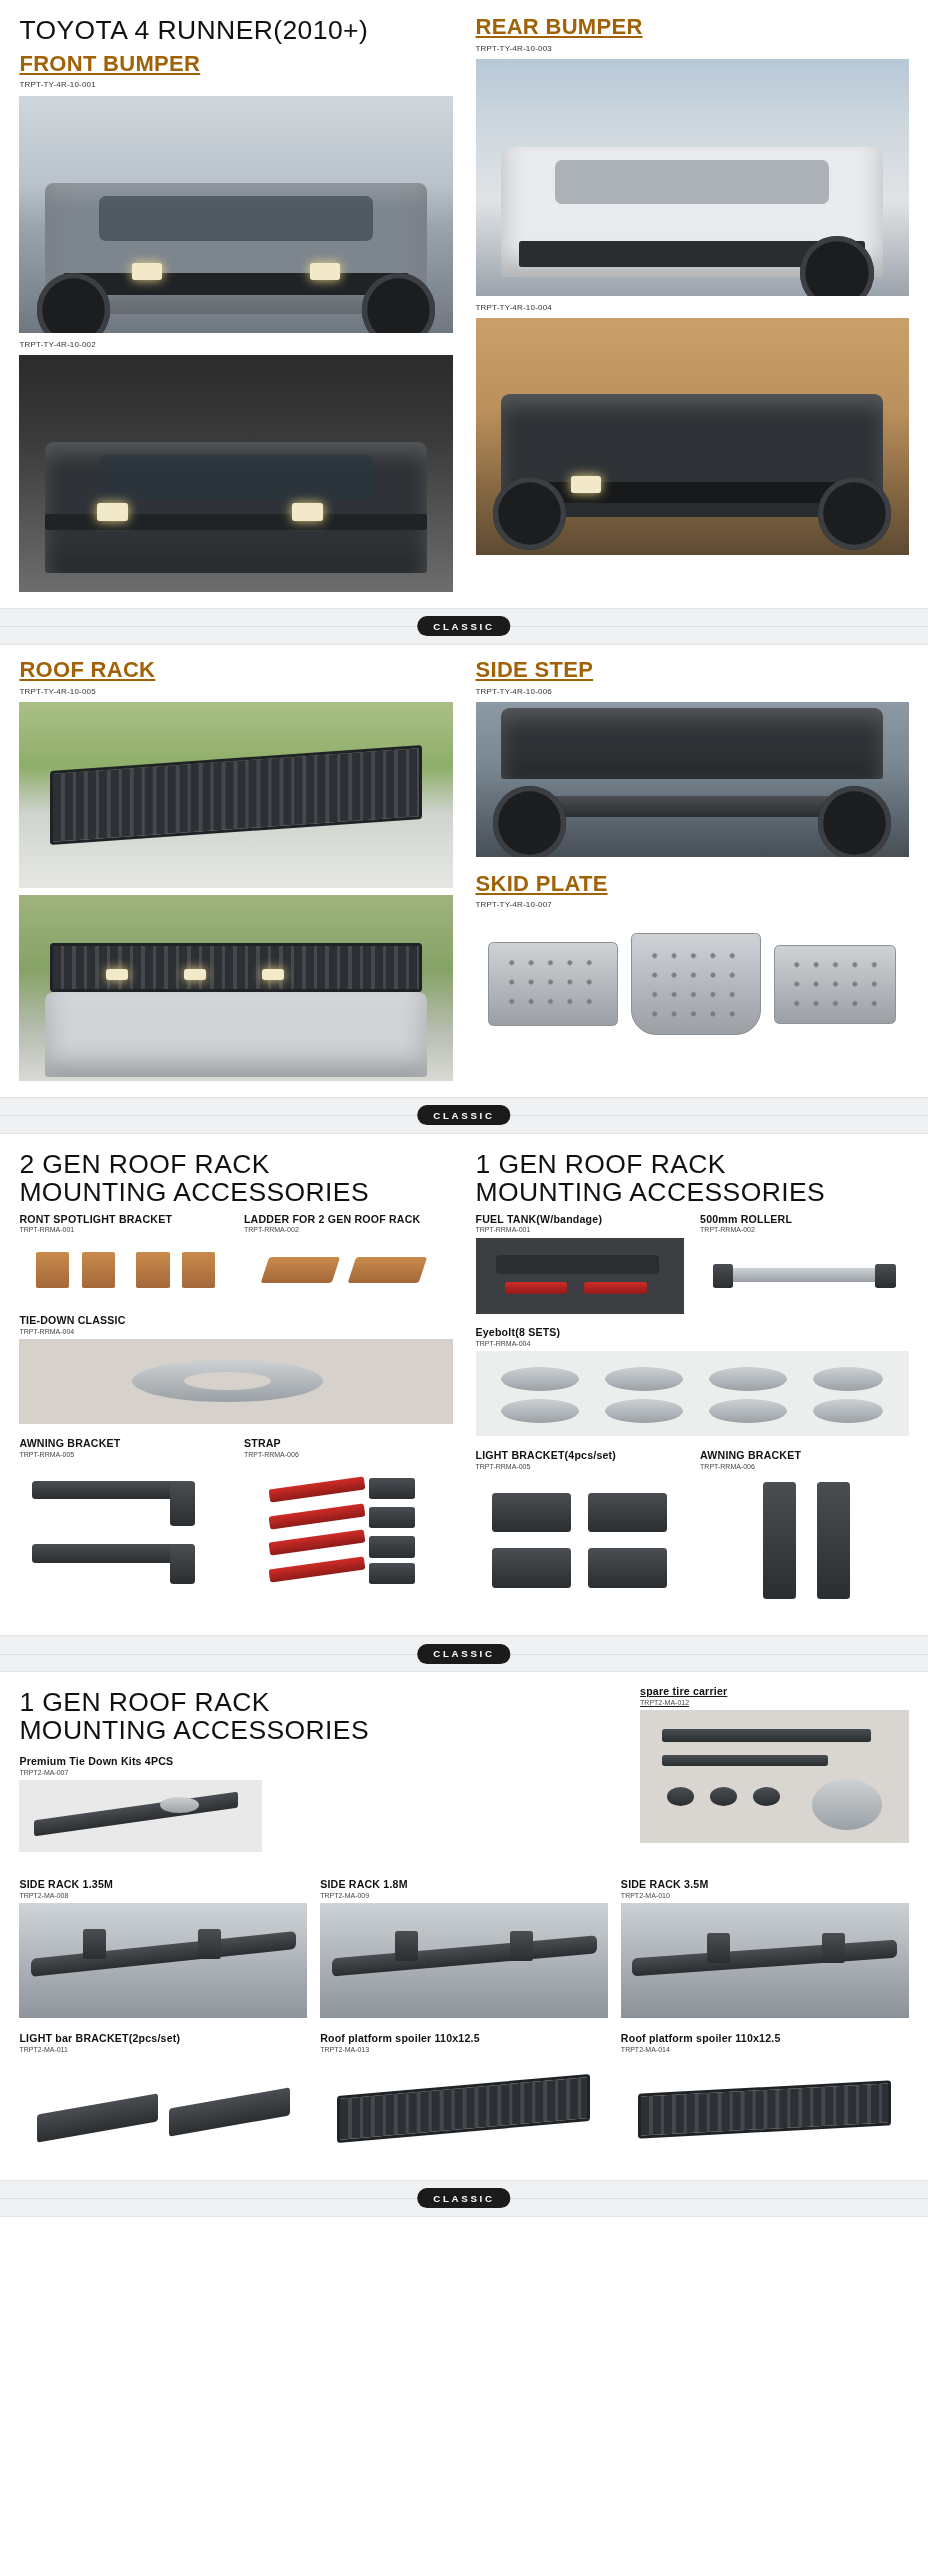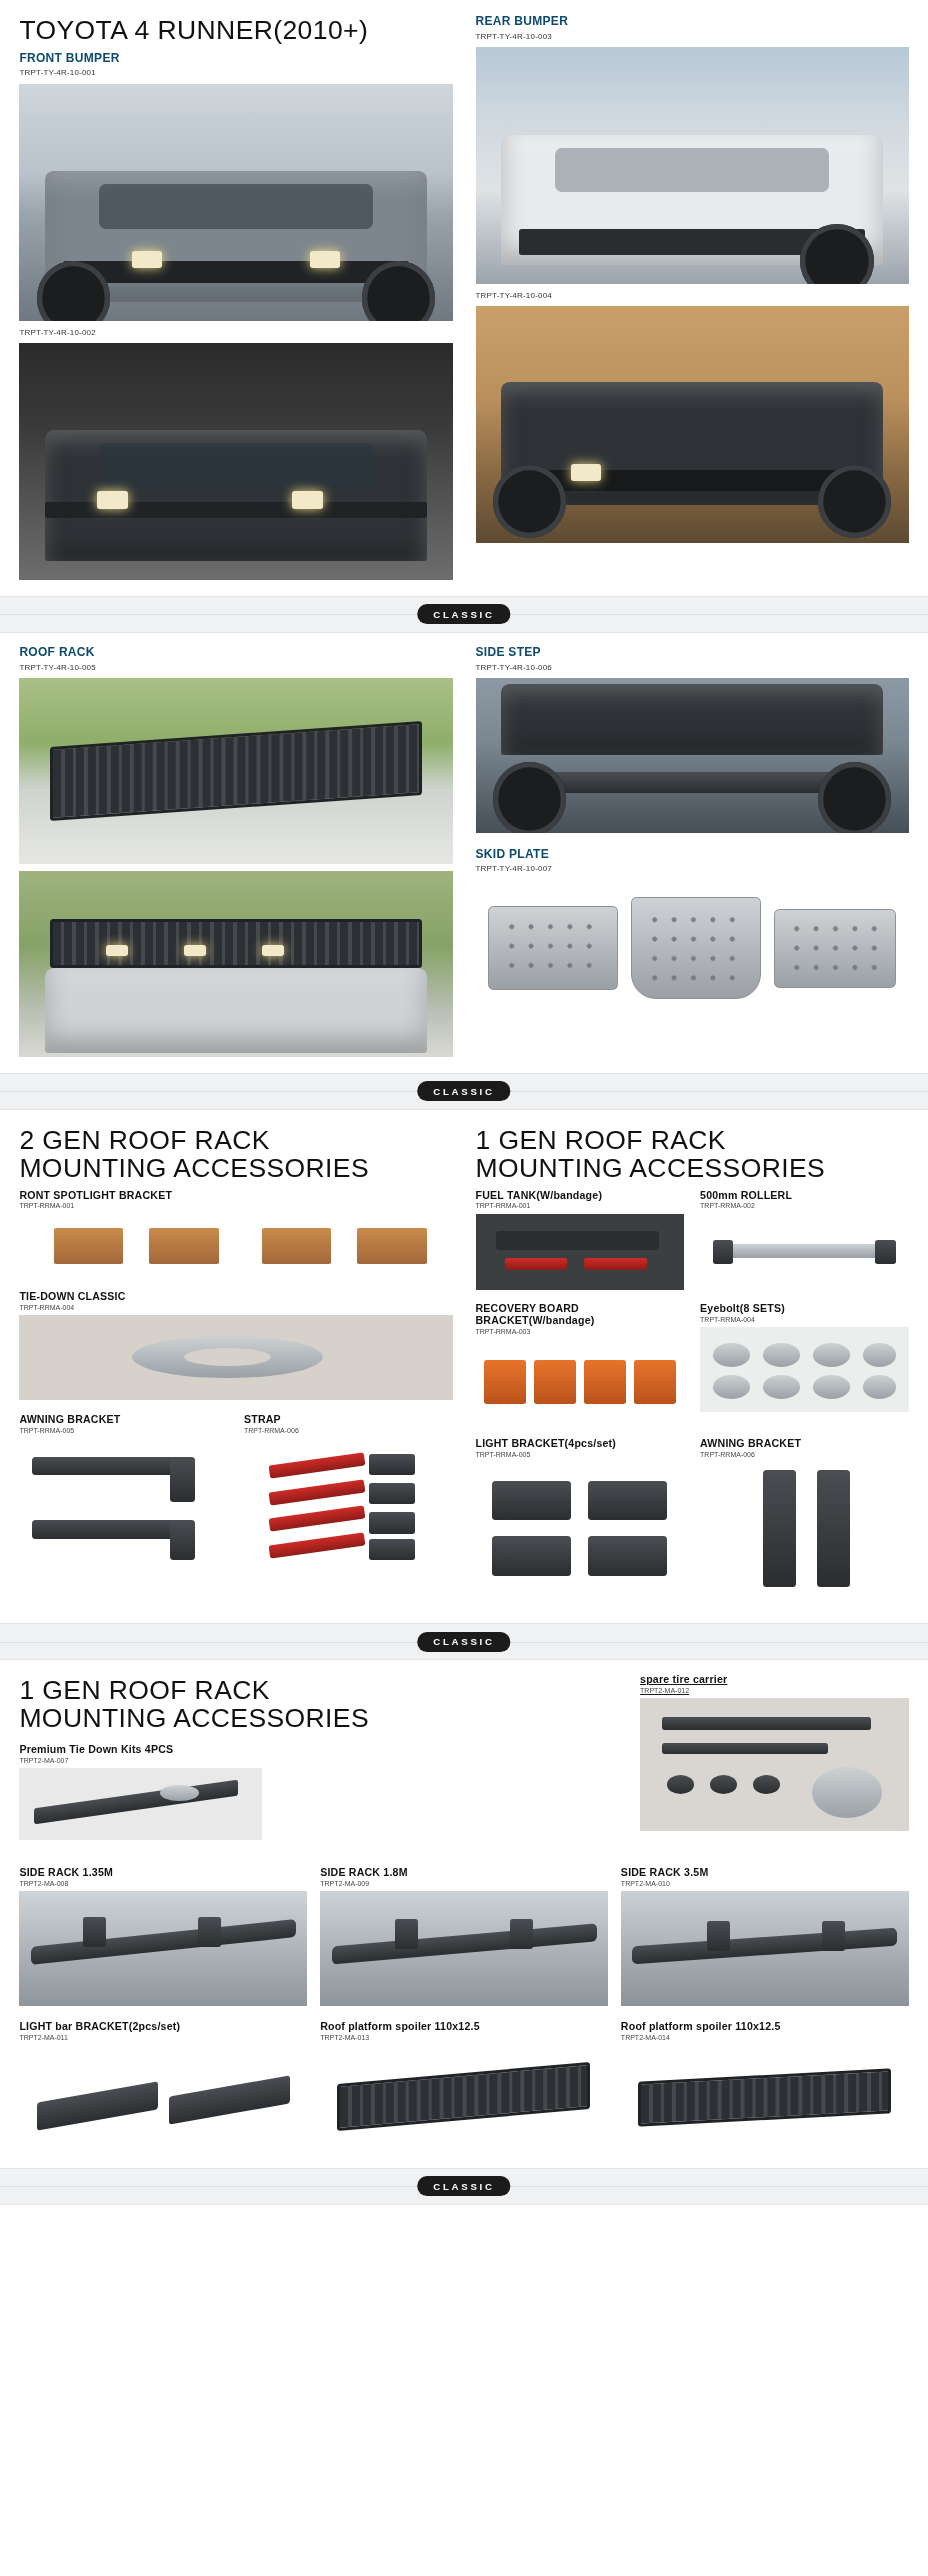--- a/index.html
+++ b/index.html
@@ -20,25 +20,26 @@
 
   h1.sect-title {
     font-size:26.5px;
     font-weight:400;
     letter-spacing:0.4px;
     margin:3.5px 0 5.3px 0;
     line-height:1.12;
     color:#111;
   }
   h2.part-title {
-    font-size:12px;
+    font-size:22px;
     font-weight:700;
     letter-spacing:0.3px;
     margin:0 0 3.5px 0;
-    color:#0c4a6e;
+    color:#a16207;
+    text-decoration:underline;
   }
   .code {
     font-size:8px;
     color:#333;
     margin:0 0 6.2px 0;
     letter-spacing:0.2px;
   }
   .sub-title {
     font-size:10.6px;
     font-weight:700;
@@ -298,20 +299,28 @@
           <div class="acc-block">
             <div class="sub-title">RONT SPOTLIGHT BRACKET</div>
             <div class="sub-code">TRPT-RRMA-001</div>
             <div class="ph tiny sc-white">
               <div class="part copper" style="left:8%; top:22%; width:16%; height:56%; border-radius:1.8px;"></div>
               <div class="part copper" style="left:30%; top:22%; width:16%; height:56%; border-radius:1.8px;"></div>
               <div class="part copper" style="left:56%; top:22%; width:16%; height:56%; border-radius:1.8px;"></div>
               <div class="part copper" style="left:78%; top:22%; width:16%; height:56%; border-radius:1.8px;"></div>
             </div>
           </div>
+          <div class="acc-block">
+            <div class="sub-title">LADDER FOR 2 GEN ROOF RACK</div>
+            <div class="sub-code">TRPT-RRMA-002</div>
+            <div class="ph tiny sc-white">
+              <div class="part copper" style="left:10%; top:30%; width:34%; height:40%; transform:skewX(-18deg);"></div>
+              <div class="part copper" style="left:52%; top:30%; width:34%; height:40%; transform:skewX(-18deg);"></div>
+            </div>
+          </div>
         </div>
 
         <div class="two-up">
           <div class="acc-block">
             <div class="sub-title">TIE-DOWN CLASSIC</div>
             <div class="sub-code">TRPT-RRMA-004</div>
             <div class="ph xs" style="background:#d6d2cb;">
               <div class="part steel" style="left:26%; top:24%; width:44%; height:50%; border-radius:50%;"></div>
               <div class="part" style="left:38%; top:38%; width:20%; height:22%; border-radius:50%; background:#d6d2cb;"></div>
             </div>
@@ -366,30 +375,20 @@
             <div class="ph" style="height:76px; background:#ffffff;">
               <div class="part steel" style="left:6%; top:40%; width:88%; height:18%; border-radius:8px;"></div>
               <div class="part" style="left:6%; top:34%; width:10%; height:32%; border-radius:2.7px;"></div>
               <div class="part" style="right:6%; top:34%; width:10%; height:32%; border-radius:2.7px;"></div>
             </div>
           </div>
         </div>
 
         <div class="two-up">
           <div class="acc-block">
-            <div class="sub-title">RECOVERY BOARD BRACKET(W/bandage)</div>
-            <div class="sub-code">TRPT-RRMA-003</div>
-            <div class="ph xs sc-white">
-              <div class="part orange" style="left:4%; top:24%; width:20%; height:52%; border-radius:2.7px;"></div>
-              <div class="part orange" style="left:28%; top:24%; width:20%; height:52%; border-radius:2.7px;"></div>
-              <div class="part orange" style="left:52%; top:24%; width:20%; height:52%; border-radius:2.7px;"></div>
-              <div class="part orange" style="left:76%; top:24%; width:20%; height:52%; border-radius:2.7px;"></div>
-            </div>
-          </div>
-          <div class="acc-block">
             <div class="sub-title">Eyebolt(8 SETS)</div>
             <div class="sub-code">TRPT-RRMA-004</div>
             <div class="ph xs sc-grey">
               <div class="part steel" style="left:6%; top:18%; width:18%; height:28%; border-radius:50%;"></div>
               <div class="part steel" style="left:30%; top:18%; width:18%; height:28%; border-radius:50%;"></div>
               <div class="part steel" style="left:54%; top:18%; width:18%; height:28%; border-radius:50%;"></div>
               <div class="part steel" style="left:78%; top:18%; width:16%; height:28%; border-radius:50%;"></div>
               <div class="part steel" style="left:6%; top:56%; width:18%; height:28%; border-radius:50%;"></div>
               <div class="part steel" style="left:30%; top:56%; width:18%; height:28%; border-radius:50%;"></div>
               <div class="part steel" style="left:54%; top:56%; width:18%; height:28%; border-radius:50%;"></div>

